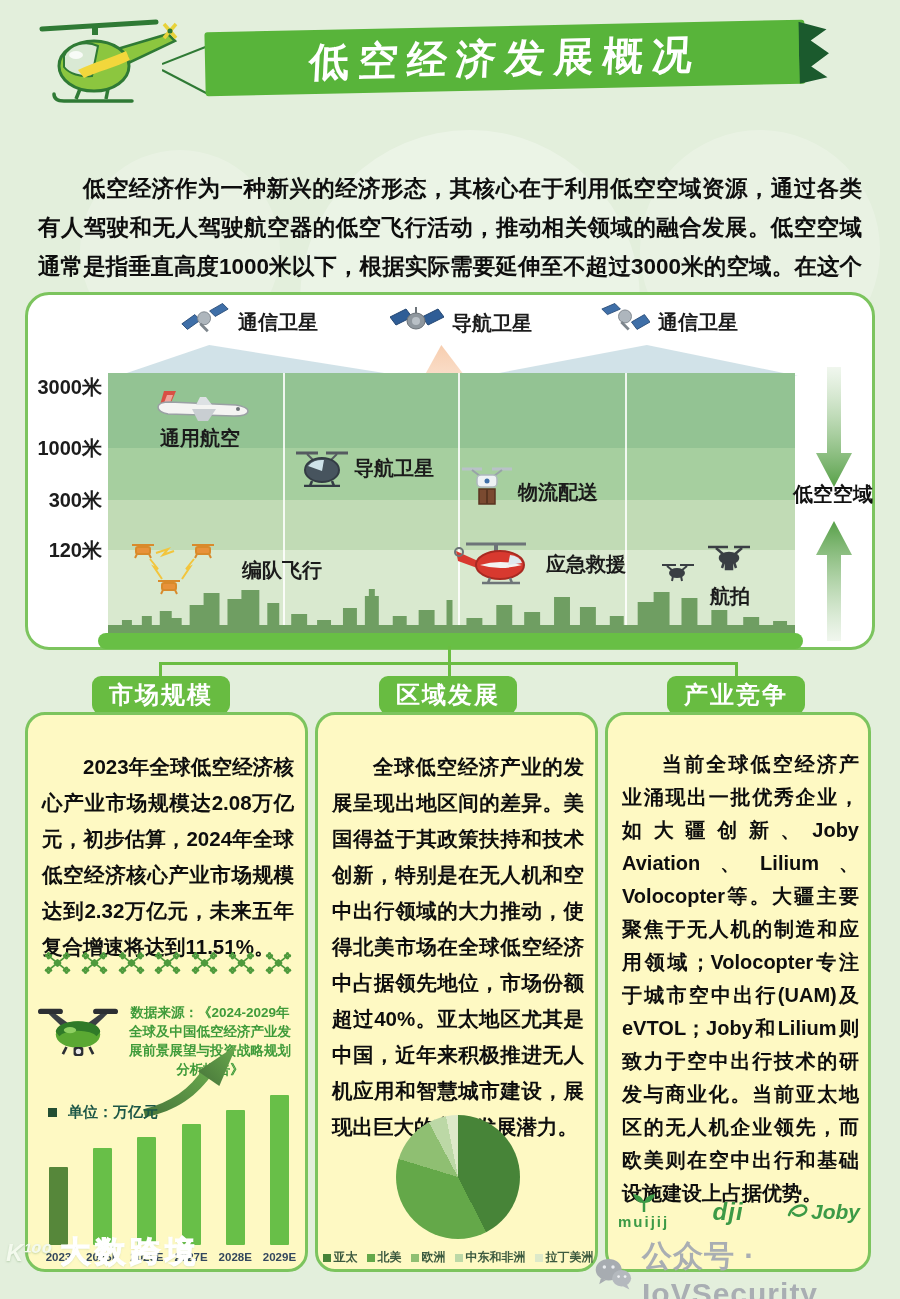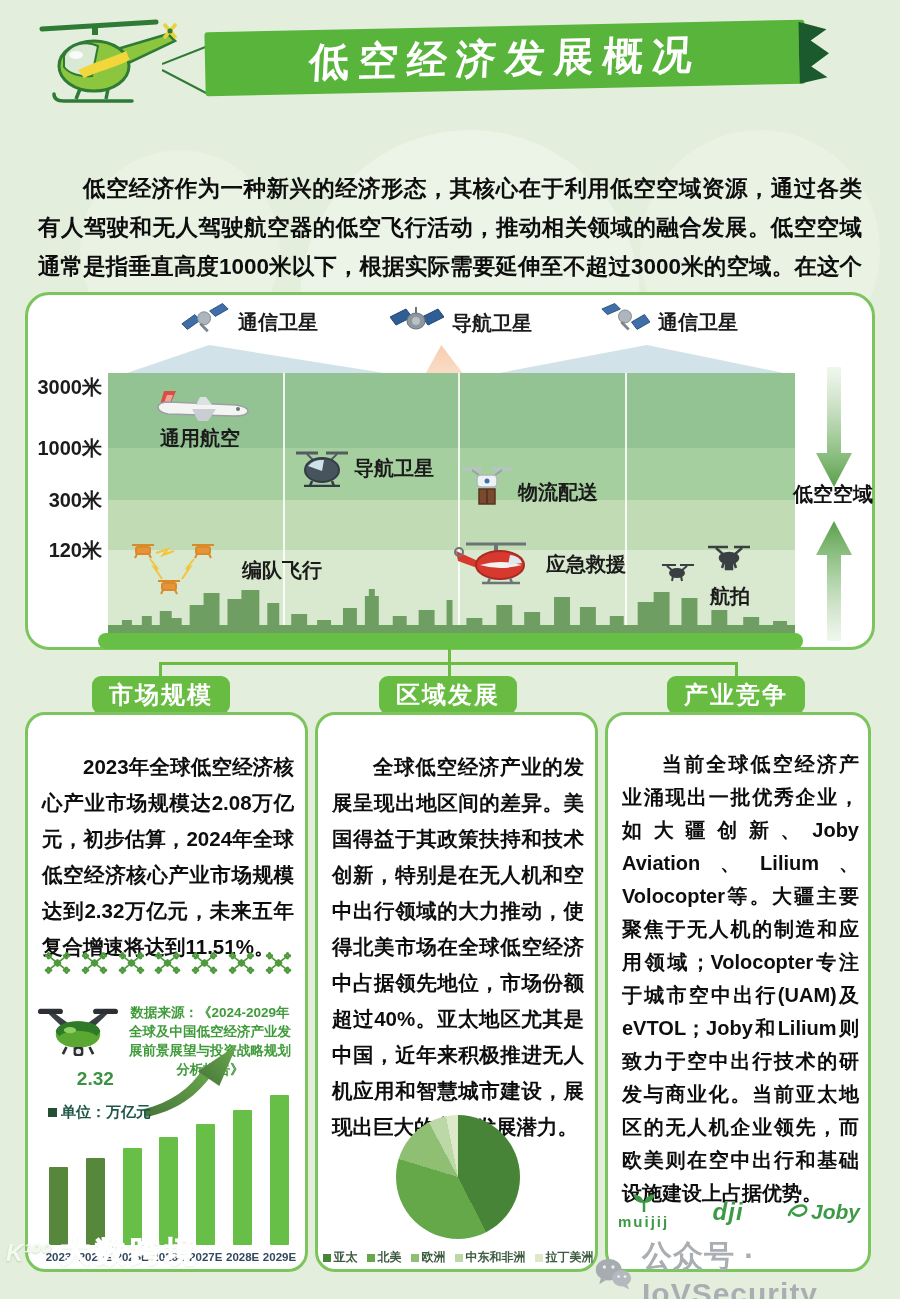--- a/index.html
+++ b/index.html
@@ -26,28 +26,28 @@
   .divider{position:absolute;width:2px;background:rgba(255,255,255,.85);top:78px;height:262px;}
   .alt-label{position:absolute;width:72px;text-align:right;font-size:20px;font-weight:700;color:#1c1c1c;transform:translateY(-50%);}
   .zone-label{position:absolute;font-size:20px;font-weight:700;color:#1b1b1b;white-space:nowrap;}
   .ground{position:absolute;left:70px;top:338px;width:705px;height:16px;background:#68bf45;border-radius:9px;}
   .air-side-label{position:absolute;left:762px;top:186px;width:86px;text-align:center;font-size:20px;font-weight:700;}
   
   .conn{position:absolute;background:#6abd42;}
   .pill{position:absolute;width:138px;height:38px;background:#68bc41;border-radius:9px;color:#fff;
         font-size:24px;font-weight:800;display:flex;align-items:center;justify-content:center;letter-spacing:2px;}
   
-  .card{position:absolute;top:712px;height:560px;background:#ffffff;border:3px solid #7cc45e;border-radius:20px;box-sizing:border-box;}
+  .card{position:absolute;top:712px;height:560px;background:#fef9c3;border:3px solid #7cc45e;border-radius:20px;box-sizing:border-box;}
   .card-body{position:absolute;left:14px;top:13px;font-weight:700;text-align:justify;text-indent:2em;color:#0e0e0e;}
   .c12{width:252px;font-size:20.5px;line-height:36px;}
   .c3{width:237px;font-size:20px;line-height:33px;}
   .drone-row{position:absolute;left:16px;top:236px;width:248px;display:flex;justify-content:space-between;align-items:center;}
   .source{position:absolute;left:96px;top:288px;width:172px;font-size:13.5px;line-height:19px;font-weight:700;
           color:#3f9b3a;text-align:center;}
-  .unit-legend{position:absolute;left:20px;top:388px;display:flex;align-items:center;gap:4px;
+  .unit-legend{position:absolute;left:20px;top:388px;display:flex;align-items:center;gap:11px;
                font-size:15px;font-weight:700;color:#1c5747;}
   .unit-sq{width:9px;height:9px;background:#234f33;}
   .bars{position:absolute;left:14px;top:380px;width:254px;height:150px;display:flex;align-items:flex-end;justify-content:space-between;}
   .bar-item{position:relative;width:33px;height:100%;display:flex;align-items:flex-end;justify-content:center;}
   .bar{width:19px;border-radius:1px;}
   .bar-cat{position:absolute;top:calc(100% + 6px);left:50%;transform:translateX(-50%);
            font-size:11.5px;font-weight:700;color:#33475e;white-space:nowrap;}
   .bar-callout{position:absolute;bottom:calc(100% + 5px);left:50%;transform:translateX(-50%);
                font-size:19px;font-weight:800;color:#3c9142;}
   .pie{position:absolute;left:78px;top:400px;width:124px;height:124px;border-radius:50%;}
@@ -521,25 +521,20 @@
       <span class="unit-sq"></span>
       <span>单位：万亿元</span>
     </div>
 
     <div class="bars">
         <div class="bar-item">
           <div class="bar" style="height: 78px; background: rgb(86, 135, 58);"></div>
           <span class="bar-cat">2023</span>
         </div>
         <div class="bar-item">
-          <span class="bar-callout">2.32</span>
-          <div class="bar" style="height: 87px; background: rgb(86, 135, 58);"></div>
-          <span class="bar-cat">2024E</span>
-        </div>
-        <div class="bar-item">
           <div class="bar" style="height: 97px; background: rgb(104, 191, 72);"></div>
           <span class="bar-cat">2025E</span>
         </div>
         <div class="bar-item">
           <div class="bar" style="height: 108px; background: rgb(104, 191, 72);"></div>
           <span class="bar-cat">2026E</span>
         </div>
         <div class="bar-item">
           <div class="bar" style="height: 121px; background: rgb(104, 191, 72);"></div>
           <span class="bar-cat">2027E</span>

